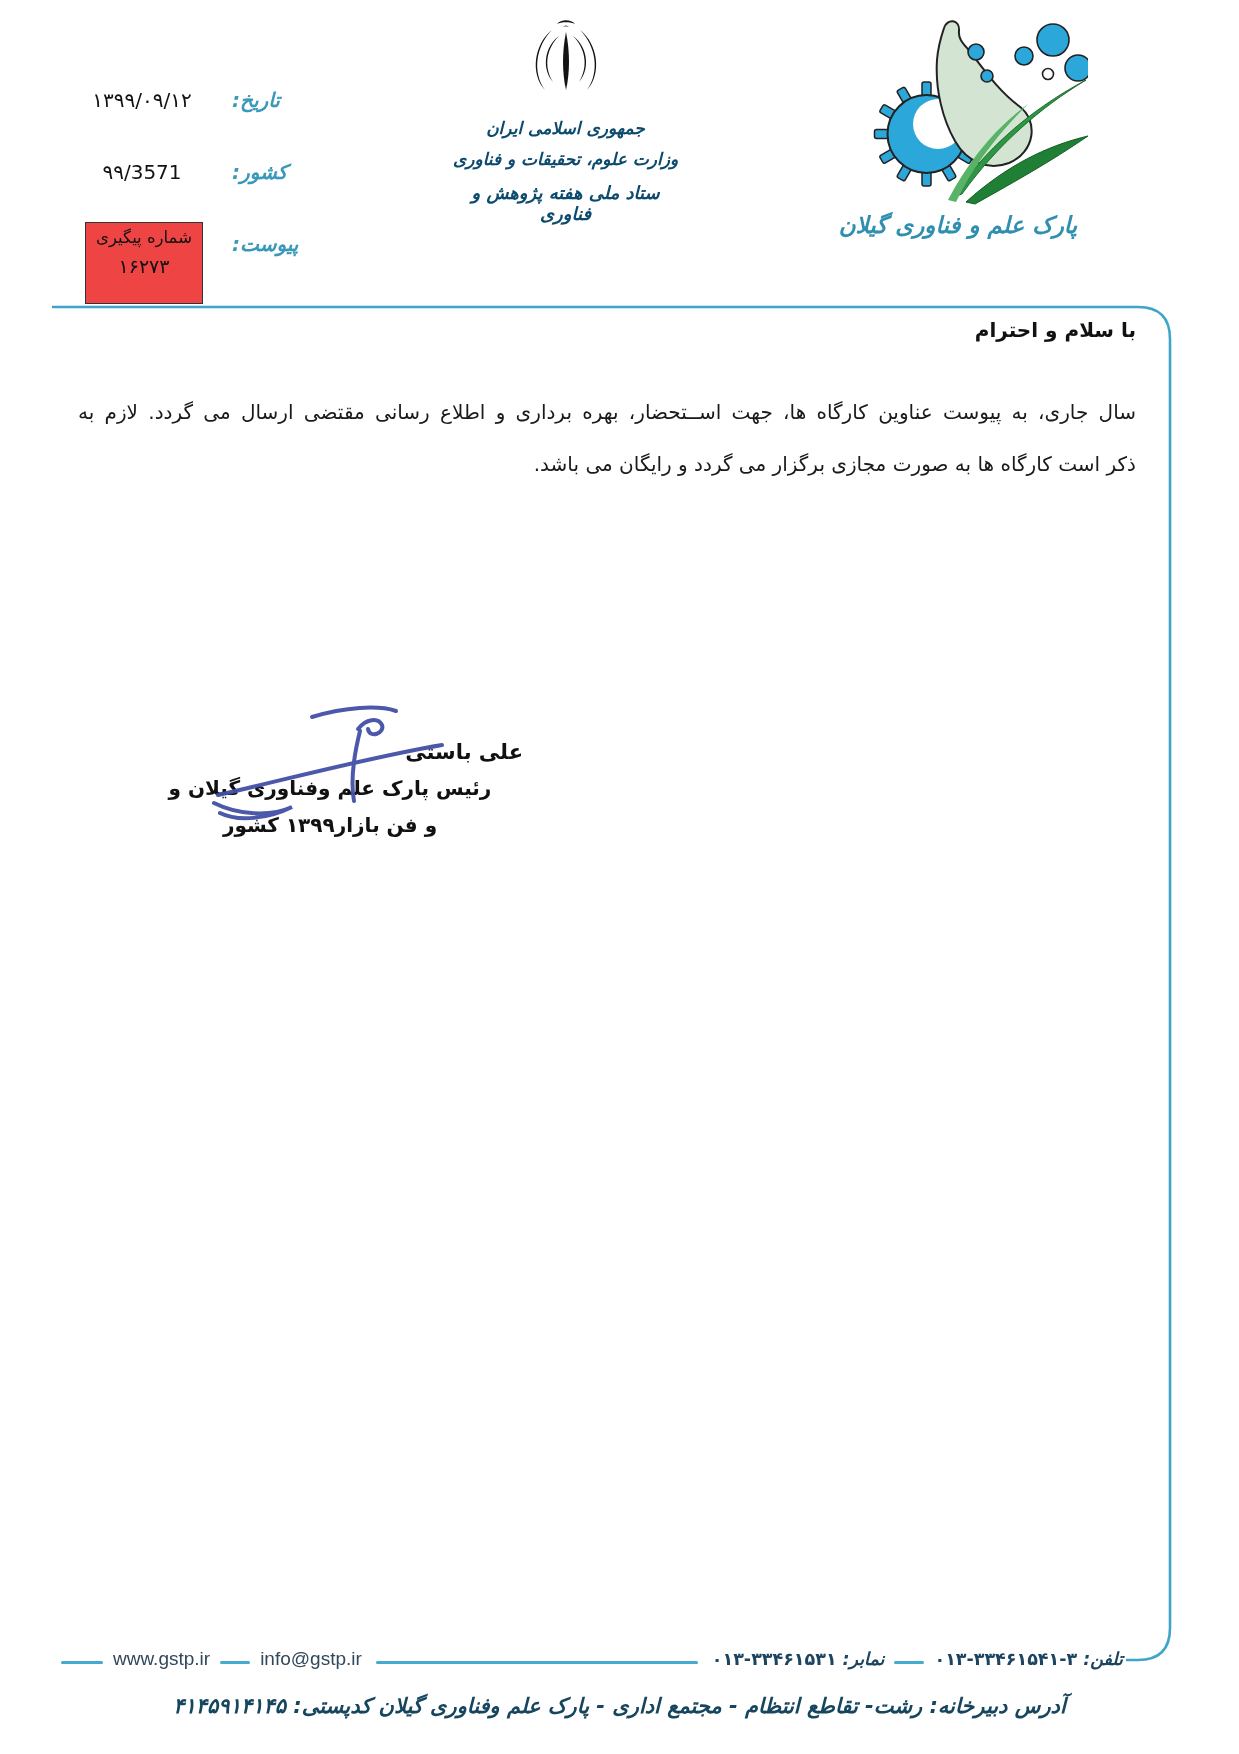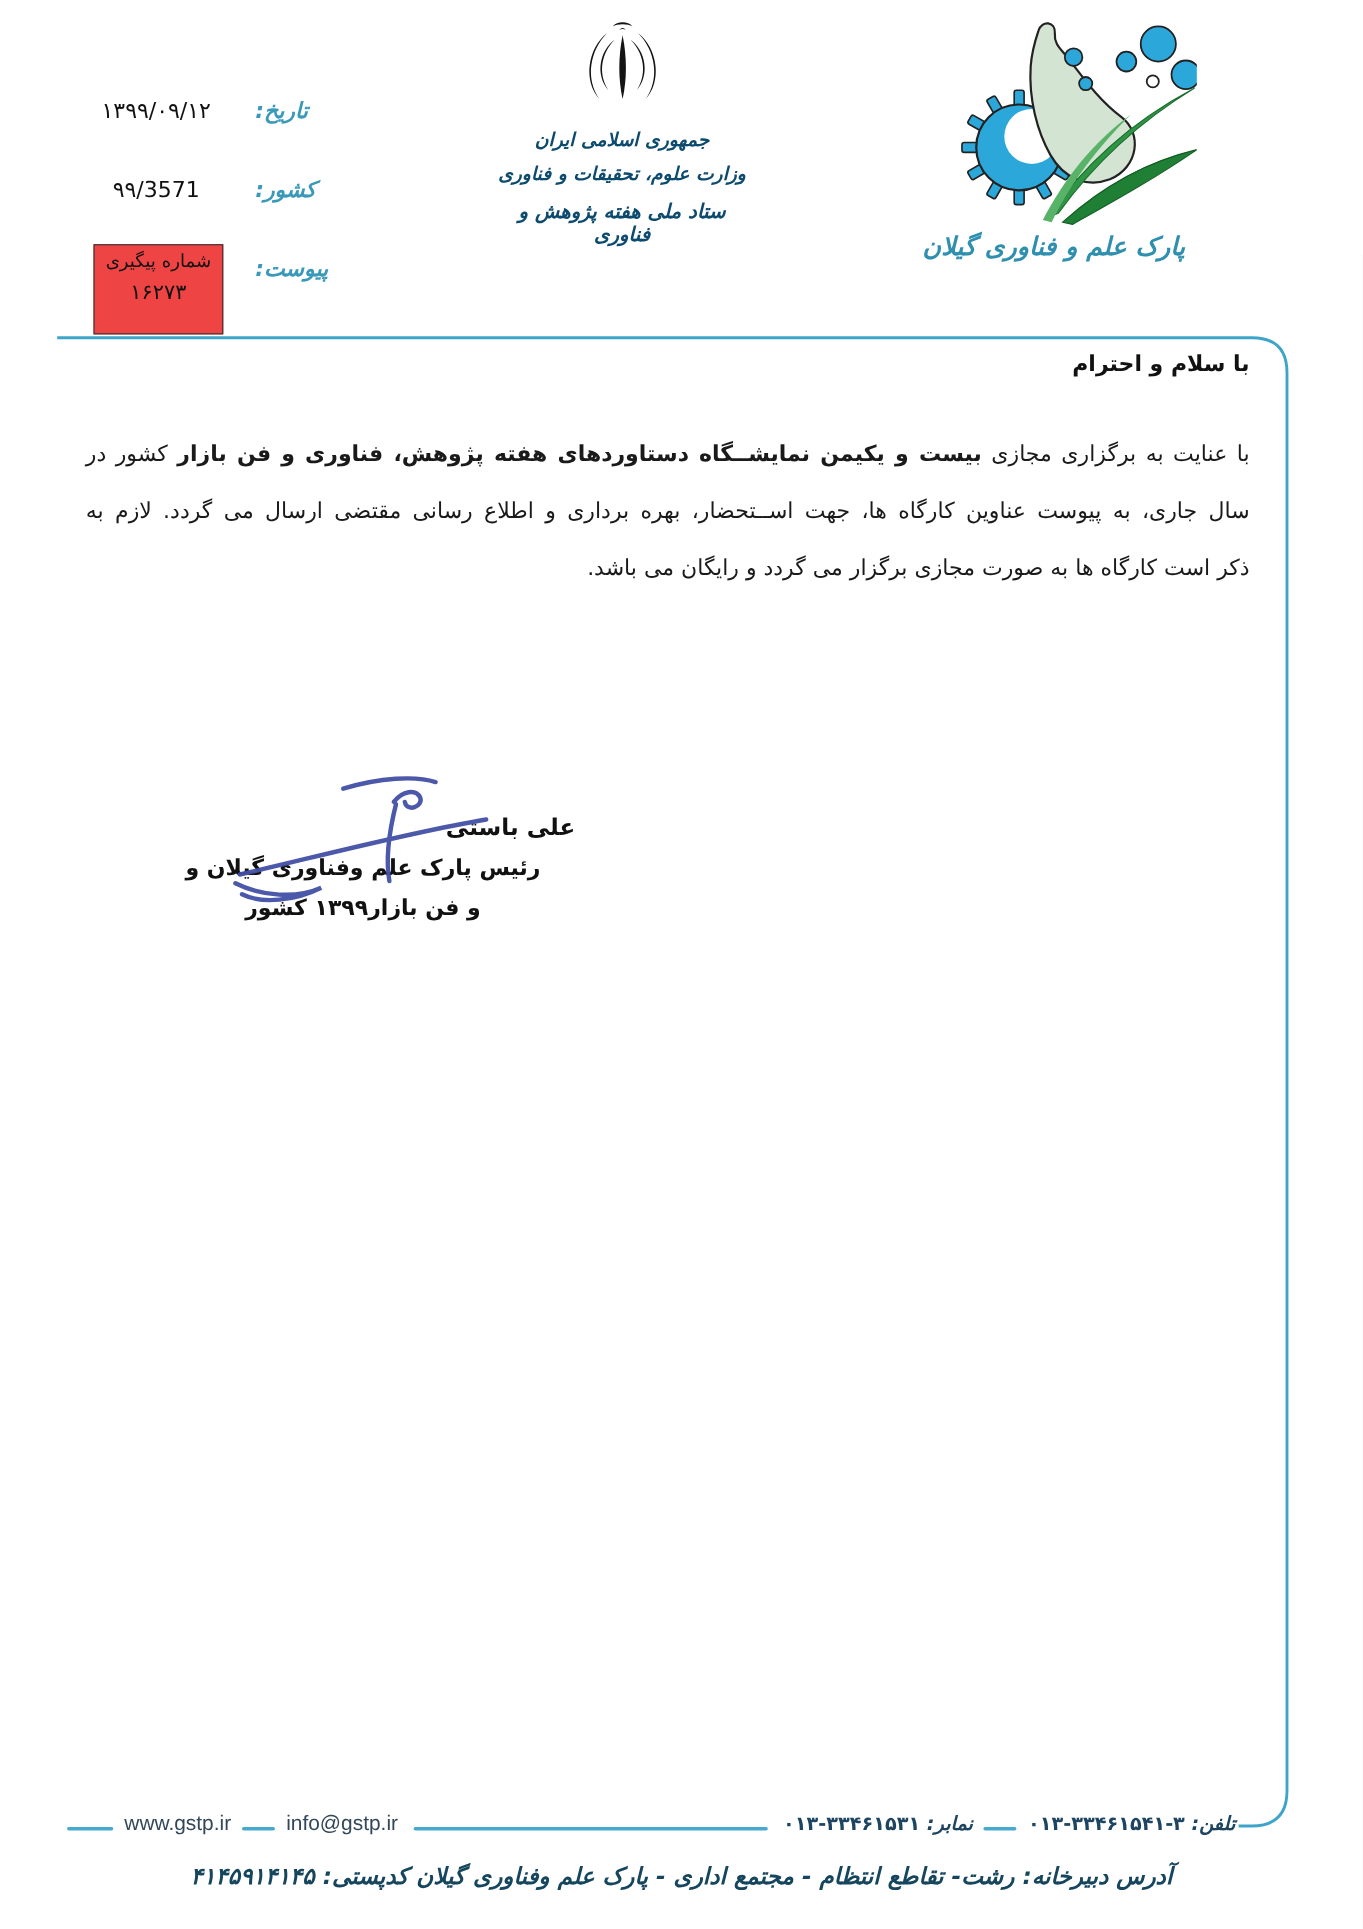--- a/index.html
+++ b/index.html
@@ -154,21 +154,20 @@
       <circle cx="200" cy="62" r="5.5" fill="#ffffff" stroke="#222" stroke-width="1.6"></circle>
       <circle cx="128" cy="40" r="8" fill="#2ba7da" stroke="#222" stroke-width="1.6"></circle>
       <circle cx="139" cy="64" r="6" fill="#2ba7da" stroke="#222" stroke-width="1.6"></circle>
     </svg>
     <div class="logo-caption">پارک علم و فناوری گیلان</div>
   </div>
 
   <div class="content">
     <div class="greeting">با سلام و احترام</div>
     <div class="paragraph">
-      <div class="jline"><span>با عنایت به برگزاری مجازی </span><span class="b">بیست و یکیمن نمایشــگاه دستاوردهای هفته پژوهش، فناوری و فن بازار</span><span> کشور در</span></div>
       <div class="jline">سال جاری، به پیوست عناوین کارگاه ها، جهت اســتحضار، بهره برداری و اطلاع رسانی مقتضی ارسال می گردد. لازم به</div>
       <div class="jline last">ذکر است کارگاه ها به صورت مجازی برگزار می گردد و رایگان می باشد.</div>
     </div>
   </div>
 
   <div class="sig-block">
     <svg class="sig-svg" width="270" height="135" viewBox="0 0 270 135">
       <g fill="none" stroke="#4350a5" stroke-width="4" stroke-linecap="round" opacity="0.95">
         <path d="M112 22 C145 12 178 10 196 16"></path>
         <path d="M158 34 c 8 -10 20 -12 24 -4 c 3 8 -12 14 -14 4"></path>

